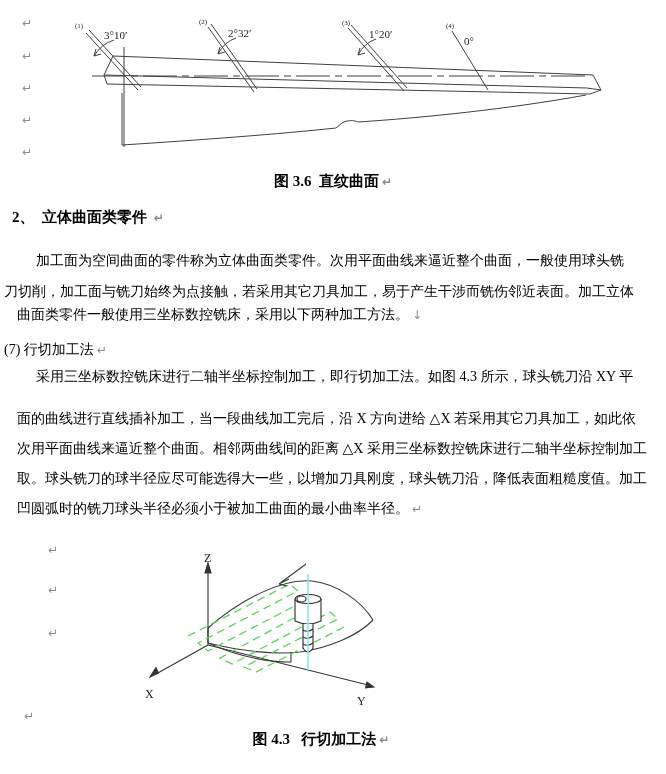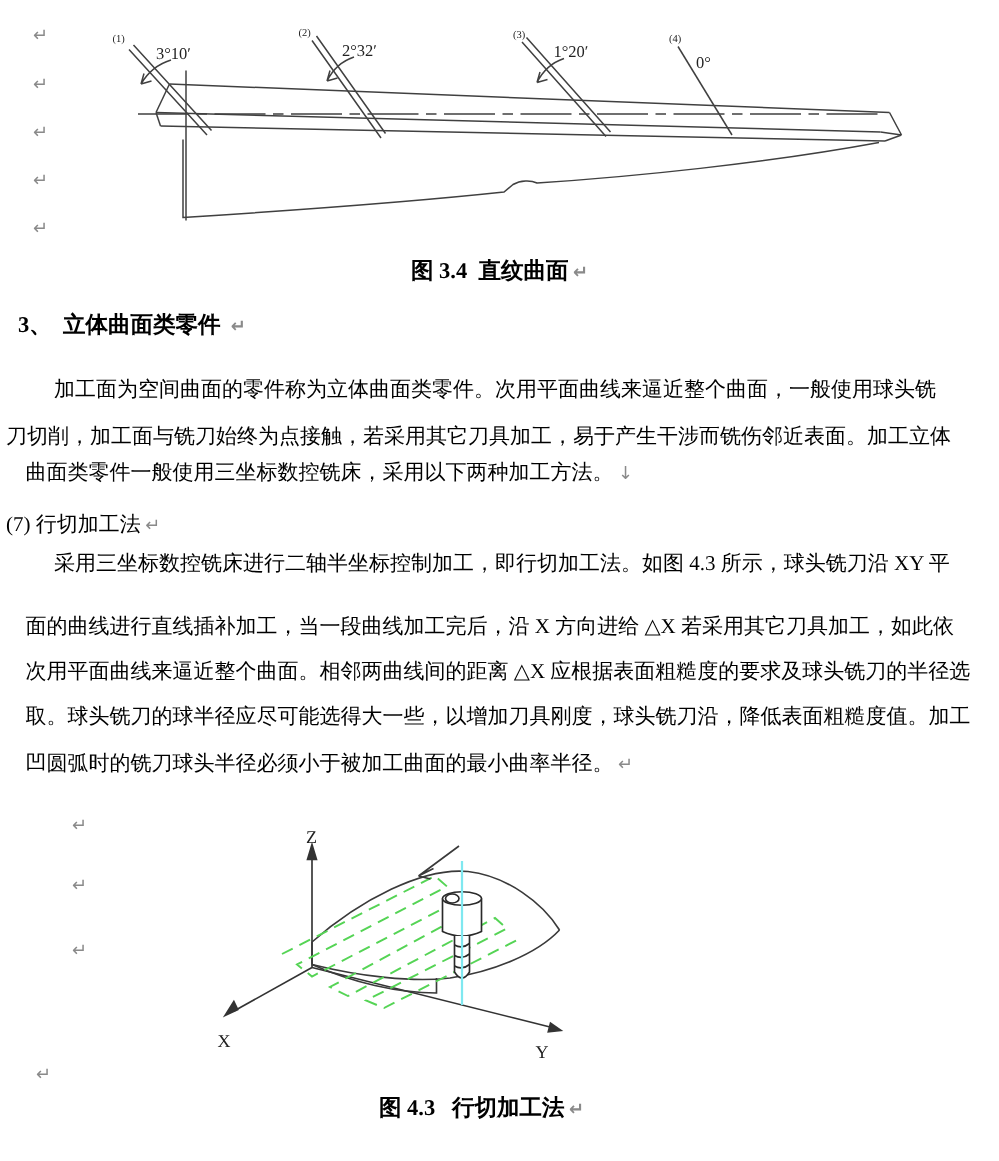--- a/index.html
+++ b/index.html
@@ -64,33 +64,33 @@
     <text x="299" y="24" font-size="11" stroke="none">1°20′</text>
   </g>
 
   <g stroke="#404040" fill="none">
     <path d="M382,17 L418,76"></path>
     <text x="376" y="14" font-size="7" stroke="none">(4)</text>
     <text x="394" y="31" font-size="11" stroke="none">0°</text>
   </g>
 </svg>
 
-<div class="line bold center" style="top:173px;font-size:15px"><span>图 3.4  直纹曲面</span><span class="mark inline-mark">↵</span></div>
+<div class="line bold center" style="top:173px;font-size:15px"><span>图 3.6  直纹曲面</span><span class="mark inline-mark">↵</span></div>
 
-<div class="line bold" style="left:12px;top:209px;font-size:15px"><span>3、  立体曲面类零件 </span><span class="mark inline-mark">↵</span></div>
+<div class="line bold" style="left:12px;top:209px;font-size:15px"><span>2、  立体曲面类零件 </span><span class="mark inline-mark">↵</span></div>
 
 <div class="line" style="left:36px;top:253px">加工面为空间曲面的零件称为立体曲面类零件。次用平面曲线来逼近整个曲面，一般使用球头铣</div>
 <div class="line" style="left:4px;top:284px">刀切削，加工面与铣刀始终为点接触，若采用其它刀具加工，易于产生干涉而铣伤邻近表面。加工立体</div>
 <div class="line" style="left:17px;top:307px"><span>曲面类零件一般使用三坐标数控铣床，采用以下两种加工方法。</span><span class="mark inline-mark">↓</span></div>
 
 <div class="line" style="left:4px;top:342px"><span>(7) 行切加工法</span><span class="mark inline-mark">↵</span></div>
 
 <div class="line" style="left:36px;top:369px">采用三坐标数控铣床进行二轴半坐标控制加工，即行切加工法。如图 4.3 所示，球头铣刀沿 XY 平</div>
 <div class="line" style="left:17px;top:411px">面的曲线进行直线插补加工，当一段曲线加工完后，沿 X 方向进给 △X 若采用其它刀具加工，如此依</div>
-<div class="line" style="left:17px;top:441px">次用平面曲线来逼近整个曲面。相邻两曲线间的距离 △X 应根据表面粗糙度的要求及球头铣刀的半径选</div>
+<div class="line" style="left:17px;top:441px">次用平面曲线来逼近整个曲面。相邻两曲线间的距离 △X 采用三坐标数控铣床进行二轴半坐标控制加工</div>
 <div class="line" style="left:17px;top:471px">取。球头铣刀的球半径应尽可能选得大一些，以增加刀具刚度，球头铣刀沿，降低表面粗糙度值。加工</div>
 <div class="line" style="left:17px;top:501px"><span>凹圆弧时的铣刀球头半径必须小于被加工曲面的最小曲率半径。</span><span class="mark inline-mark">↵</span></div>
 
 <span class="mark abs" style="left:48px;top:543px">↵</span>
 <span class="mark abs" style="left:48px;top:583px">↵</span>
 <span class="mark abs" style="left:48px;top:626px">↵</span>
 <span class="mark abs" style="left:24px;top:709px">↵</span>
 
 <svg style="left:140px;top:548px" width="250" height="172" viewBox="0 0 250 172">
 

